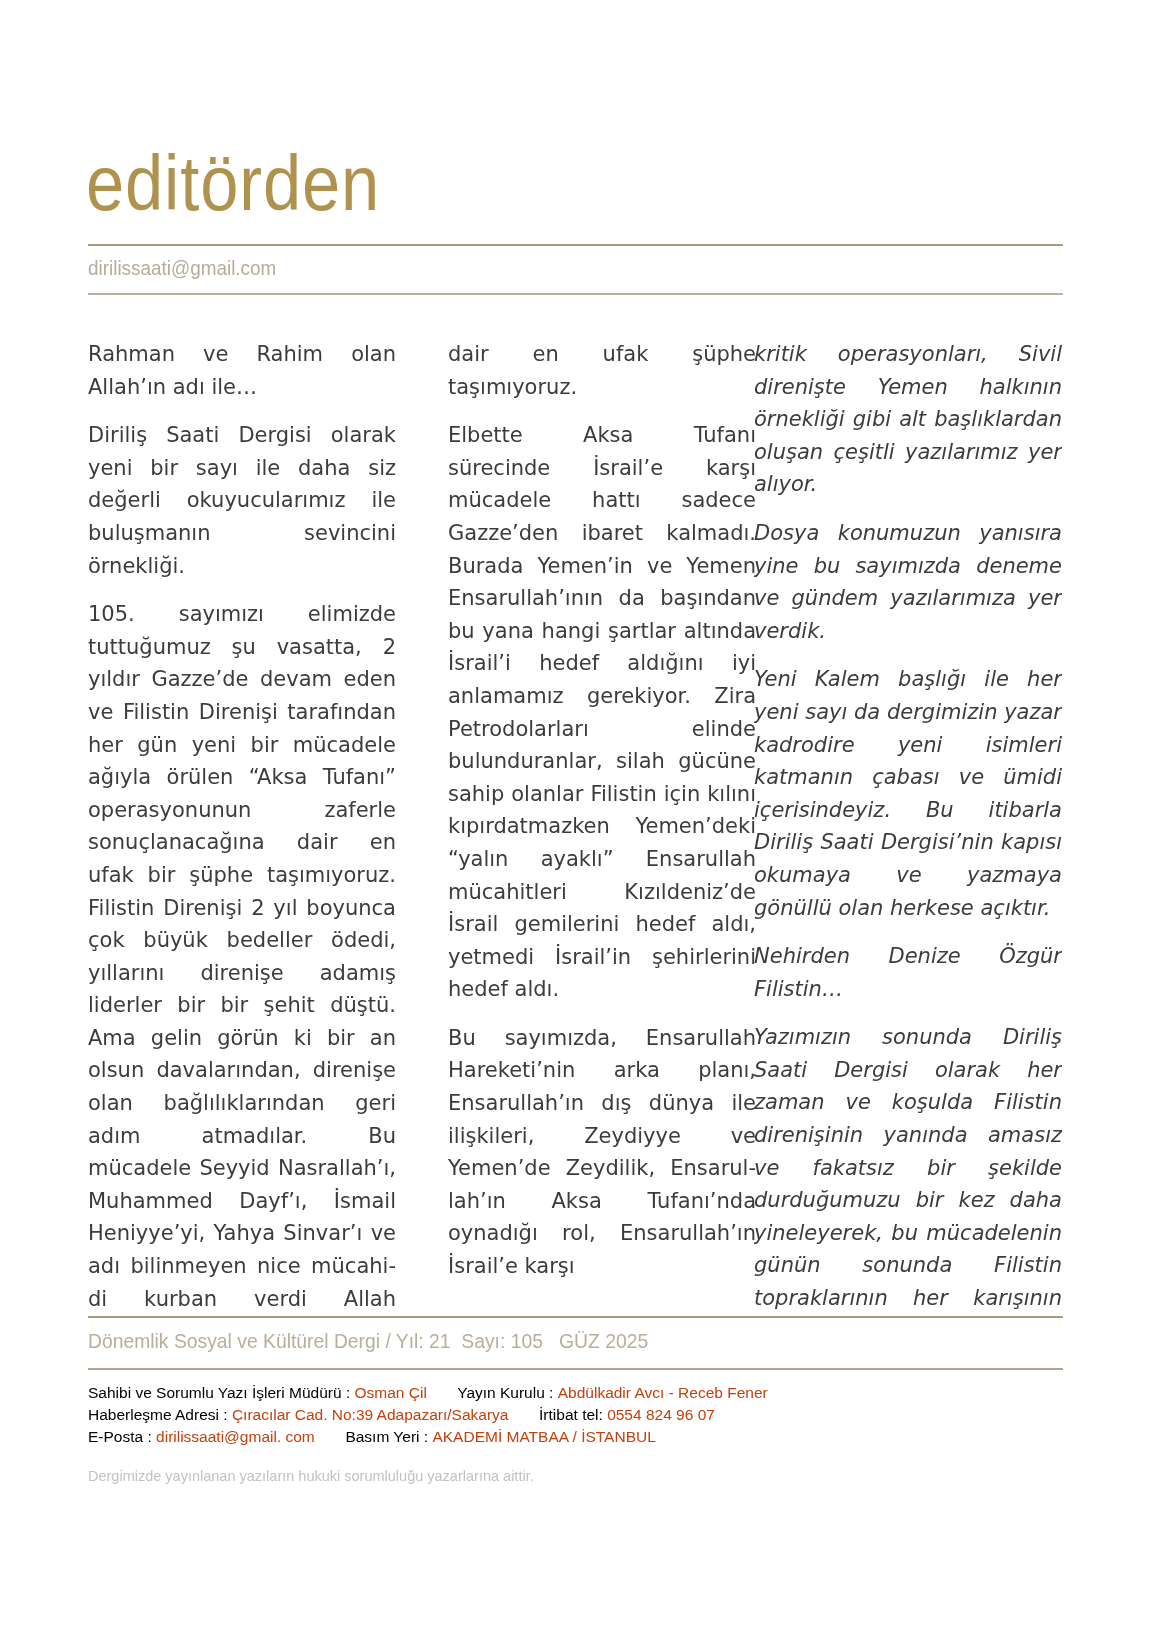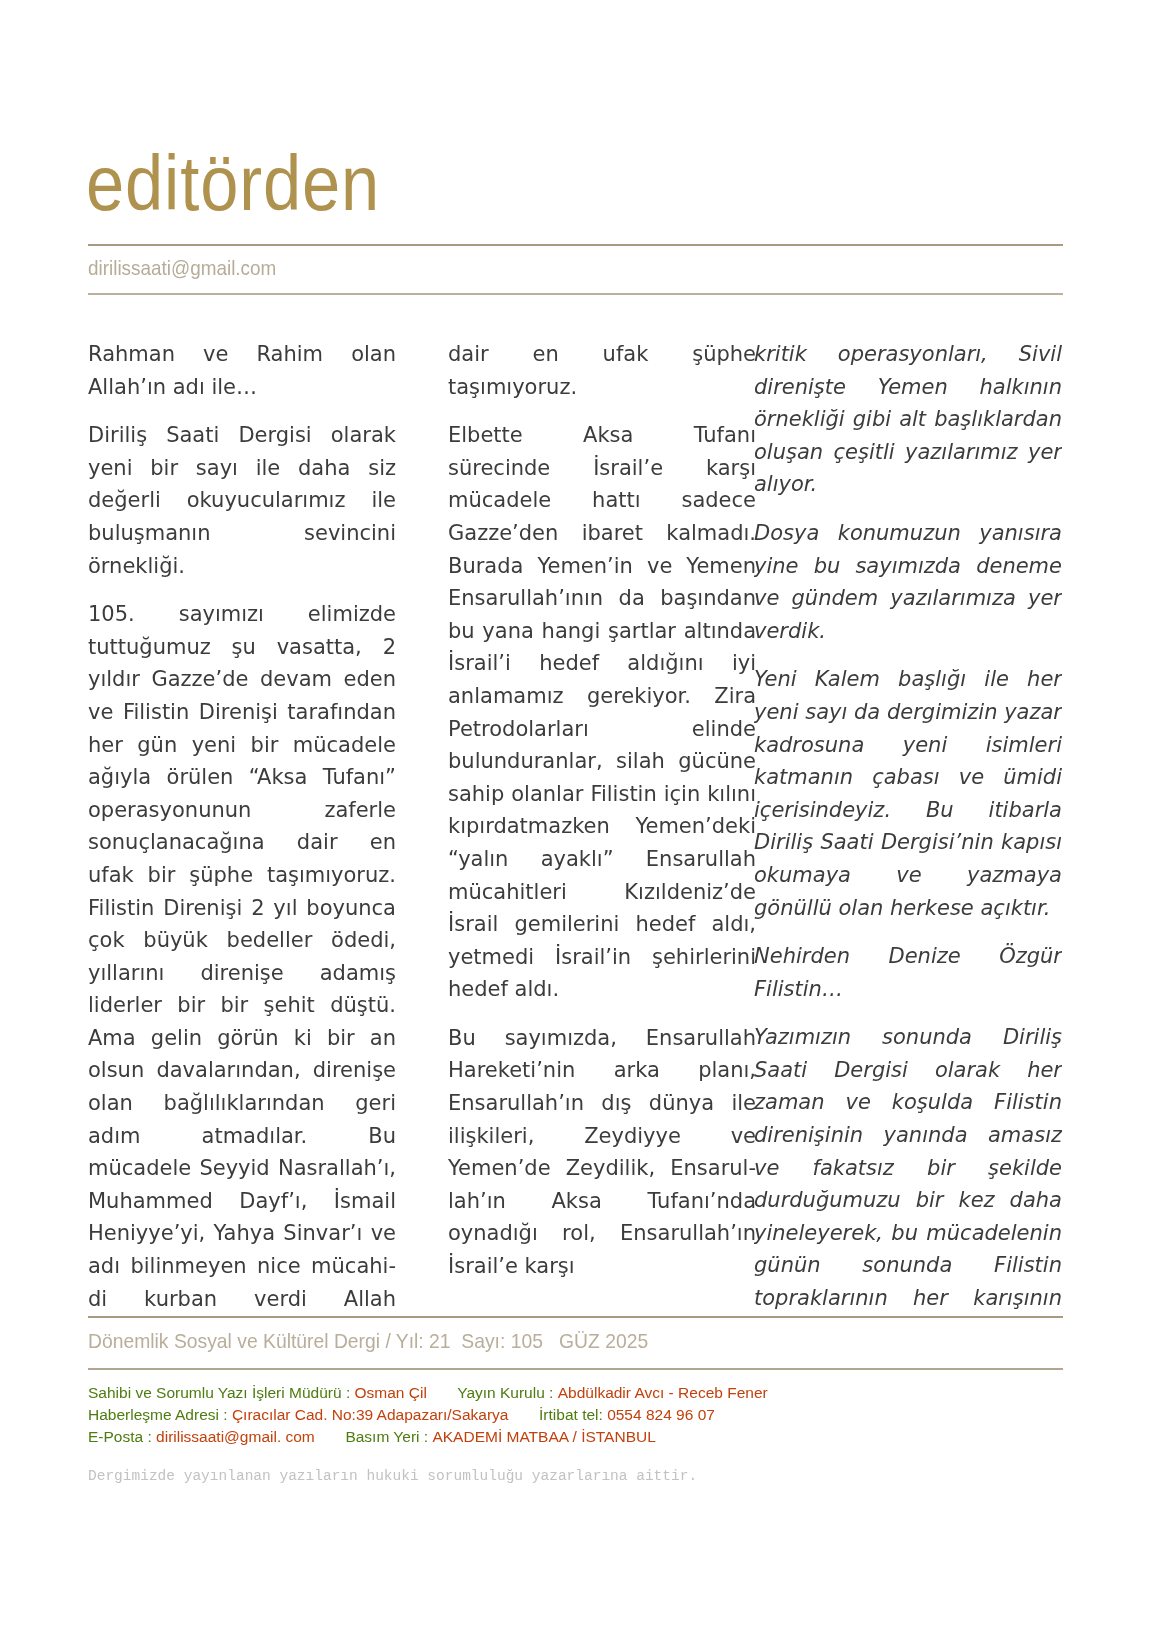--- a/index.html
+++ b/index.html
@@ -34,26 +34,26 @@
     position: absolute; left: 88px; top: 1329px;
     font-family: "Liberation Sans", sans-serif; font-size: 21px; color: #b9ae9b;
     transform: scaleX(0.92); transform-origin: left top; white-space: pre;
   }
   .rule-issue { top: 1368px; border-top-color: #b3a68f; }
   .credits {
     position: absolute; left: 88px; top: 1382px;
     font-family: "Liberation Sans", sans-serif; font-size: 15.5px; line-height: 22px; color: #1e1e1e;
   }
   .credit-row { white-space: nowrap; }
-  .credit-label { color: #4d7c0f; }
+  .credit-label { color: #000000; }
   .credit-value { color: #c2410c; font-weight: 300; }
   .credit-gap { display: inline-block; width: 22px; }
   .disclaimer {
     position: absolute; left: 88px; top: 1468px;
-    font-family: Liberation Mono, monospace; font-size: 14.5px; color: #c2c2c2;
+    font-family: Liberation Sans, sans-serif; font-size: 14.5px; color: #c2c2c2;
   }
 </style>
 </head>
 <body>
 
 <div class="page-title">editörden</div>
 <div class="rule rule-top"></div>
 <div class="email-top">dirilissaati@gmail.com</div>
 <div class="rule rule-email"></div>
 
@@ -64,21 +64,21 @@
     <p>105. sayımızı elimizde tuttuğu­muz şu vasatta, 2 yıldır Gaz­ze’de devam eden ve Filistin Di­renişi tarafından her gün yeni bir mücadele ağıyla örülen “Aksa Tufanı” operasyonunun zaferle sonuçlanacağına dair en ufak bir şüphe taşımıyoruz. Filistin Direnişi 2 yıl boyunca çok bü­yük bedeller ödedi, yıllarını dire­nişe adamış liderler bir bir şehit düştü. Ama gelin görün ki bir an olsun davalarından, direnişe olan bağlılıklarından geri adım atmadılar. Bu mücadele Seyyid Nasrallah’ı, Muhammed Dayf’ı, İsmail Heniyye’yi, Yahya Sinvar’ı ve adı bilinmeyen nice mücahi­di kurban verdi Allah yolunda. Peygamberler tarihine göz gez­dirdiğimizde hiçbir peygamberin mücadelesi çilesiz, gayretsiz olmamıştır. Bu itibarla Filistin Direnişi’nin zafer kazanacağına</p>
   </div>
   <div class="col col-2">
     <p>dair en ufak şüphe taşımıyoruz.</p>
     <p>Elbette Aksa Tufanı sürecinde İsrail’e karşı mücadele hattı sa­dece Gazze’den ibaret kalma­dı. Burada Yemen’in ve Yemen Ensarullah’ının da başından bu yana hangi şartlar altında İsrail’i hedef aldığını iyi anlamamız ge­rekiyor. Zira Petrodolarları elin­de bulunduranlar, silah gücüne sahip olanlar Filistin için kılını kı­pırdatmazken Yemen’deki “yalın ayaklı” Ensarullah mücahitleri Kızıldeniz’de İsrail gemilerini he­def aldı, yetmedi İsrail’in şehir­lerini hedef aldı.</p>
     <p>Bu sayımızda, Ensarullah Hare­keti’nin arka planı, Ensarullah’ın dış dünya ile ilişkileri, Zeydiyye ve Yemen’de Zeydilik, Ensarul­lah’ın Aksa Tufanı’nda oynadığı rol, Ensarullah’ın İsrail’e karşı</p>
   </div>
   <div class="col col-3">
     <p>kritik operasyonları, Sivil dire­nişte Yemen halkının örnekliği gibi alt başlıklardan oluşan çe­şitli yazılarımız yer alıyor.</p>
     <p>Dosya konumuzun yanısıra yine bu sayımızda deneme ve gündem yazılarımıza yer verdik.</p>
-    <p>Yeni Kalem başlığı ile her yeni sayı da dergimizin yazar kadro­suna yeni isimleri katmanın ça­bası ve ümidi içerisindeyiz. Bu itibarla Diriliş Saati Dergisi’nin kapısı okumaya ve yazmaya gönüllü olan herkese açıktır.</p>
+    <p>Yeni Kalem başlığı ile her yeni sayı da dergimizin yazar kadro­dire yeni isimleri katmanın ça­bası ve ümidi içerisindeyiz. Bu itibarla Diriliş Saati Dergisi’nin kapısı okumaya ve yazmaya gönüllü olan herkese açıktır.</p>
     <p>Nehirden Denize Özgür Filistin…</p>
     <p>Yazımızın sonunda Diriliş Saati Dergisi olarak her zaman ve ko­şulda Filistin direnişinin yanında amasız ve fakatsız bir şekilde durduğumuzu bir kez daha yi­neleyerek, bu mücadelenin gü­nün sonunda Filistin toprakla­rının her karışının özgürleşmesi ile sonuçlanacağına dair şüphe taşımadığımızın altını çizmek is­tiyoruz.</p>
   </div>
 </div>
 
 <div class="rule rule-bottom"></div>
 <div class="issue-line">Dönemlik Sosyal ve Kültürel Dergi / Yıl: 21  Sayı: 105   GÜZ 2025</div>
 <div class="rule rule-issue"></div>
 
 <div class="credits">

